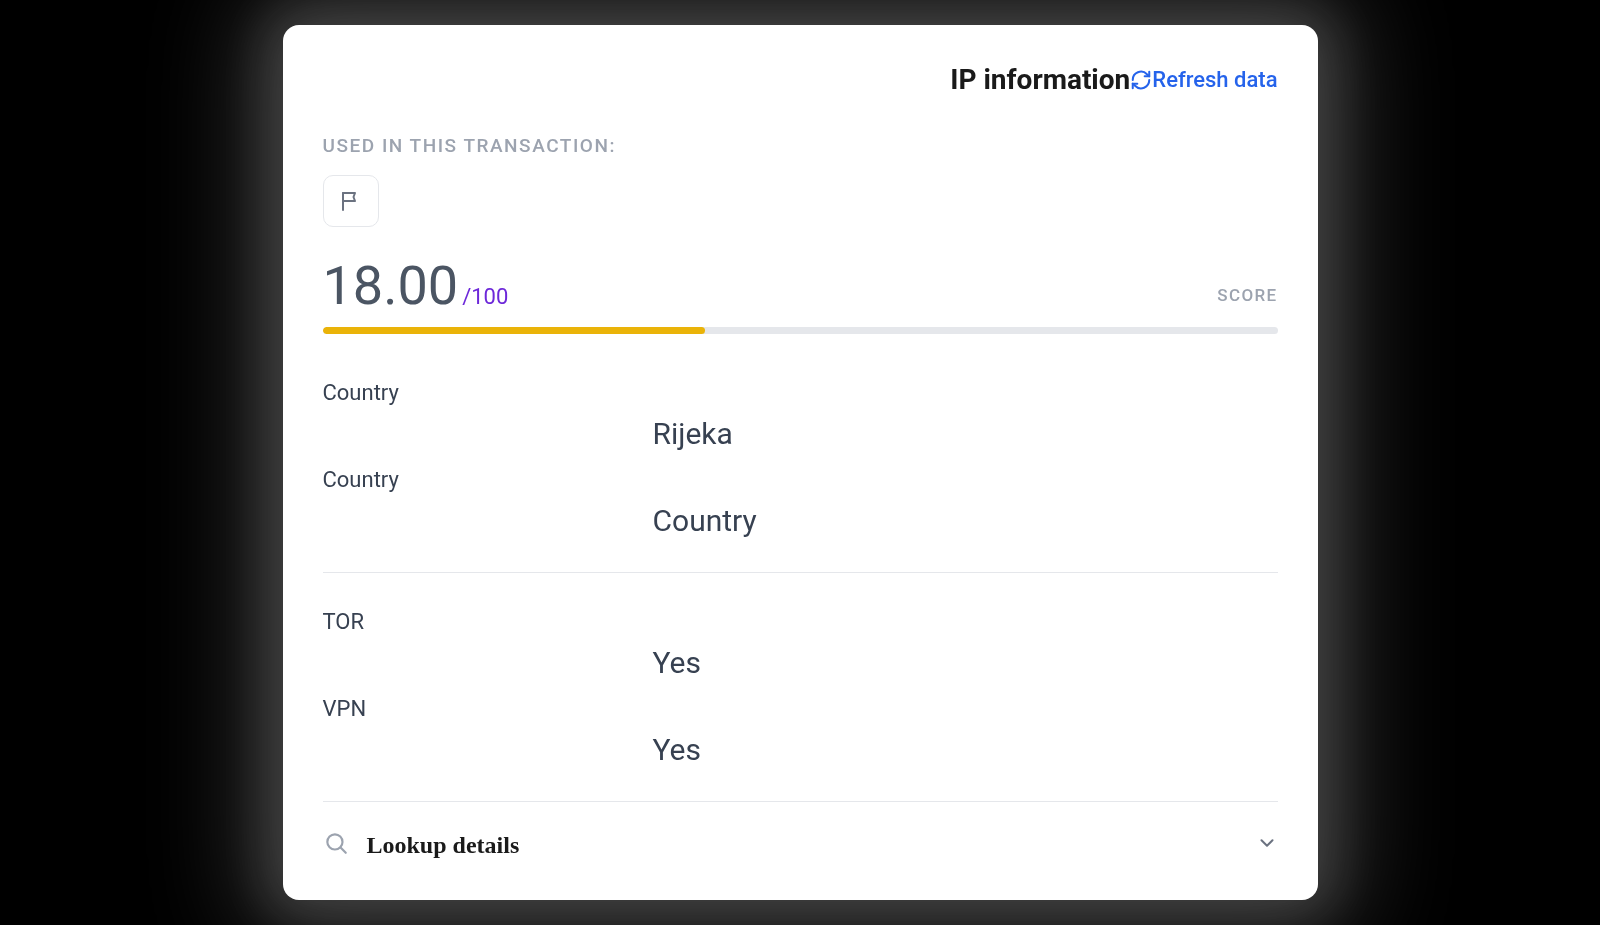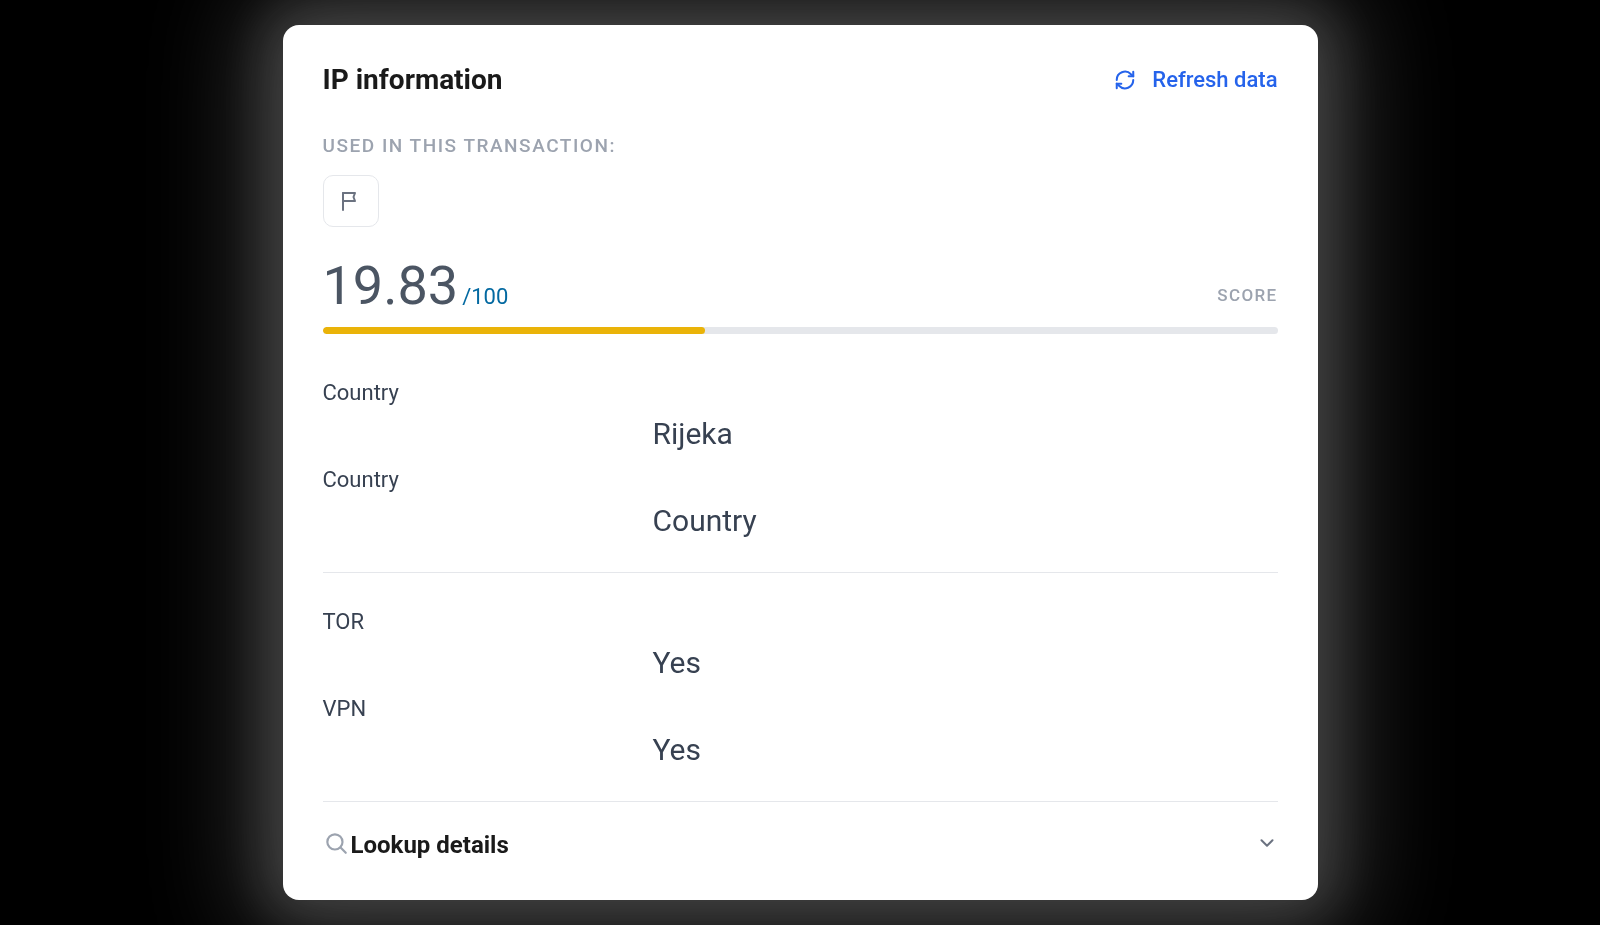--- a/index.html
+++ b/index.html
@@ -19,33 +19,33 @@
     .card {
       background: #fff;
       border-radius: 16px;
       width: 1035px;
       padding: 38px 40px 10px 40px;
       box-shadow: 0 0 100px 40px rgba(255,255,255,0.18), 0 0 50px 20px rgba(255,255,255,0.12);
       position: relative;
     }
     .card-header {
       display: flex;
-      justify-content: space-between;
+      justify-content: flex-end;
       align-items: center;
       margin-bottom: 38px;
     }
     .card-title {
       font-size: 28px;
       font-weight: 700;
       color: #1a1a1a;
     }
     .refresh-link {
       display: flex;
       align-items: center;
-      gap: 16px;
+      gap: 0;
       color: #2563eb;
       font-size: 22px;
       font-weight: 500;
       cursor: pointer;
     }
     .refresh-link svg {
       width: 22px;
       height: 22px;
     }
     .section-label {
@@ -116,21 +116,21 @@
       gap: 4px;
     }
     .score-value {
       font-size: 54px;
       font-weight: 400;
       color: #4b5563;
       line-height: 1;
     }
     .score-max {
       font-size: 22px;
-      color: #0369a1;
+      color: #6d28d9;
       font-weight: 400;
     }
     .score-label {
       font-size: 17px;
       letter-spacing: 0.08em;
       color: #9ca3af;
       font-weight: 500;
       text-transform: uppercase;
       padding-bottom: 8px;
     }
@@ -173,21 +173,22 @@
     .lookup-row {
       display: flex;
       align-items: center;
       justify-content: space-between;
       padding: 28px 0 30px 0;
       cursor: pointer;
     }
     .lookup-left {
       display: flex;
       align-items: center;
-      gap: 2px;
+      gap: 18px;
+      font-family: Liberation Serif, serif;
     }
     .lookup-title {
       font-size: 24px;
       font-weight: 700;
       color: #1a1a1a;
     }
     .search-ico {
       color: #9ca3af;
     }
   </style>
@@ -215,21 +216,21 @@
     <div class="flag-btn">
       <svg width="24" height="24" viewBox="0 0 24 24" fill="none" stroke="currentColor" stroke-width="2" stroke-linecap="round" stroke-linejoin="round">
         <path d="M4 21V4"></path>
         <path d="M4 4h12l-1.5 4L16 12H4"></path>
       </svg>
     </div>
   </div>
 
   <div class="score-row">
     <div class="score-value-wrap">
-      <span class="score-value">19.83</span>
+      <span class="score-value">18.00</span>
       <span class="score-max">/100</span>
     </div>
     <div class="score-label">SCORE</div>
   </div>
 
   <div class="progress-track">
     <div class="progress-fill" style="width: 40%; background: rgb(234, 179, 8);"></div>
   </div>
 
   <div class="info-group">

